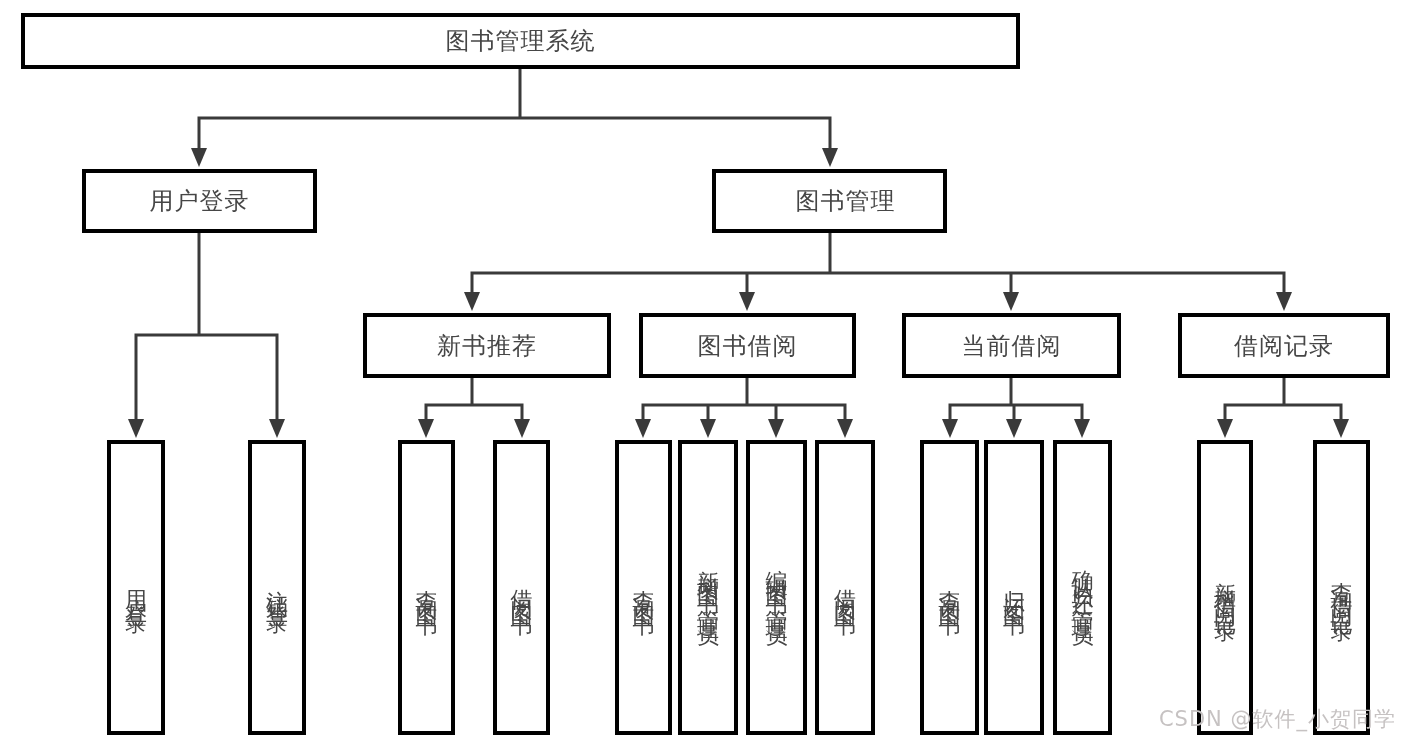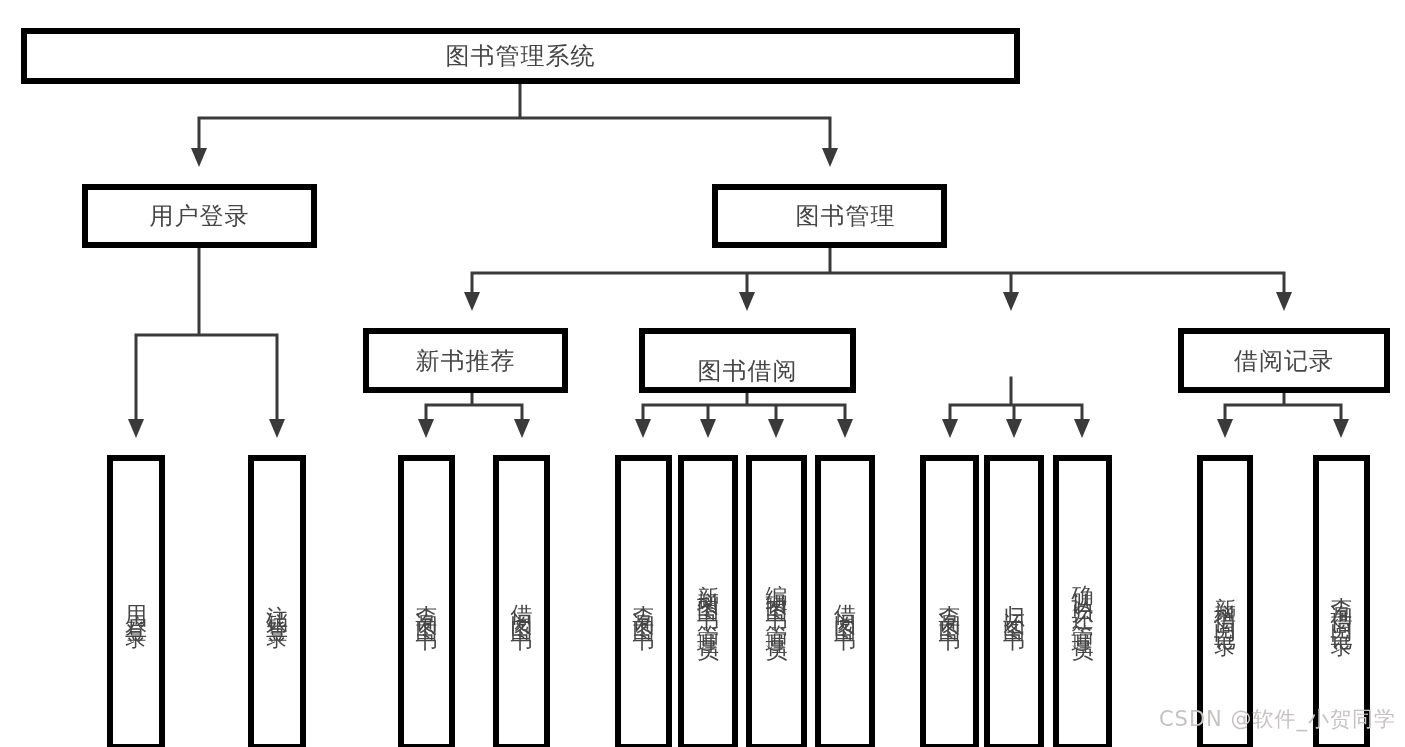--- a/index.html
+++ b/index.html
@@ -18,27 +18,26 @@
   #connectors {
     position: absolute;
     left: 0;
     top: 0;
     width: 1405px;
     height: 747px;
   }
   .box {
     position: absolute;
     box-sizing: border-box;
-    border: 6px solid #000000;
+    border: 4px solid #000000;
     background: #ffffff;
     display: flex;
     align-items: center;
     justify-content: center;
     color: #464646;
-    margin-top: 15px;
   }
   .hbox {
     font-size: 24px;
     letter-spacing: 1px;
     white-space: nowrap;
   }
   .root-box  { left: 21px;  top: 13px;  width: 999px; height: 56px; }
   .l2-box    { top: 169px; height: 64px; }
   .l3-box    { top: 313px; height: 65px; }
   .leaf      { top: 440px; height: 295px; }
@@ -110,25 +109,28 @@
     <span>图书管理系统</span>
   </div>
 
   <div class="box hbox l2-box" style="left:82px;width:235px;">
     <span>用户登录</span>
   </div>
   <div class="box hbox l2-box" style="left:712px;width:235px;padding-left:32px;">
     <span>图书管理</span>
   </div>
 
-  <div class="box hbox l3-box" style="left:363px;width:205px;">
+  <div class="box hbox l3-box" style="left:363px;width:248px;">
     <span>新书推荐</span>
   </div>
-  <div class="box hbox l3-box" style="left:639px;width:217px;align-items:flex-end;">
+  <div class="box hbox l3-box" style="left:639px;width:217px;">
     <span>图书借阅</span>
+  </div>
+  <div class="box hbox l3-box" style="left:902px;width:219px;">
+    <span>当前借阅</span>
   </div>
   <div class="box hbox l3-box" style="left:1178px;width:212px;">
     <span>借阅记录</span>
   </div>
 
   <div class="box leaf" style="left:107px;width:58px;">
     <span class="vtext">用户登录</span>
   </div>
   <div class="box leaf" style="left:248px;width:58px;">
     <span class="vtext">注销登录</span>

